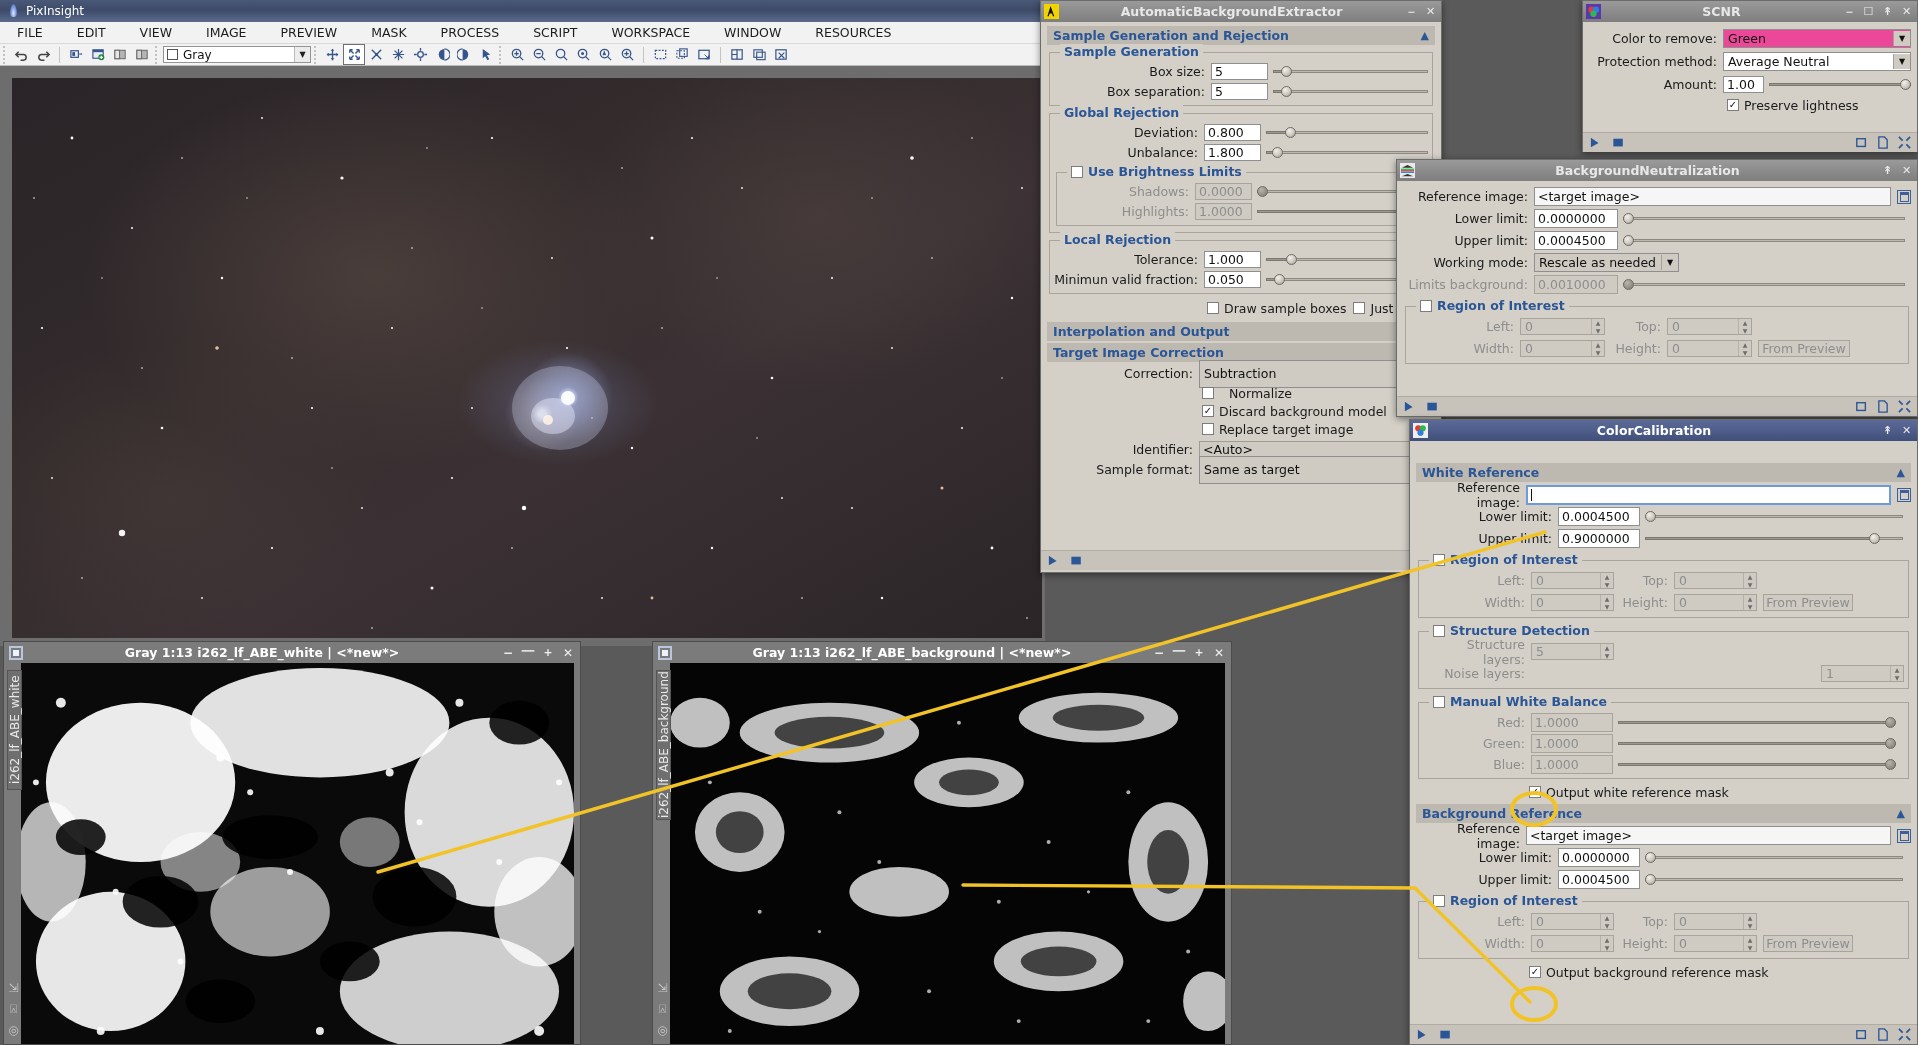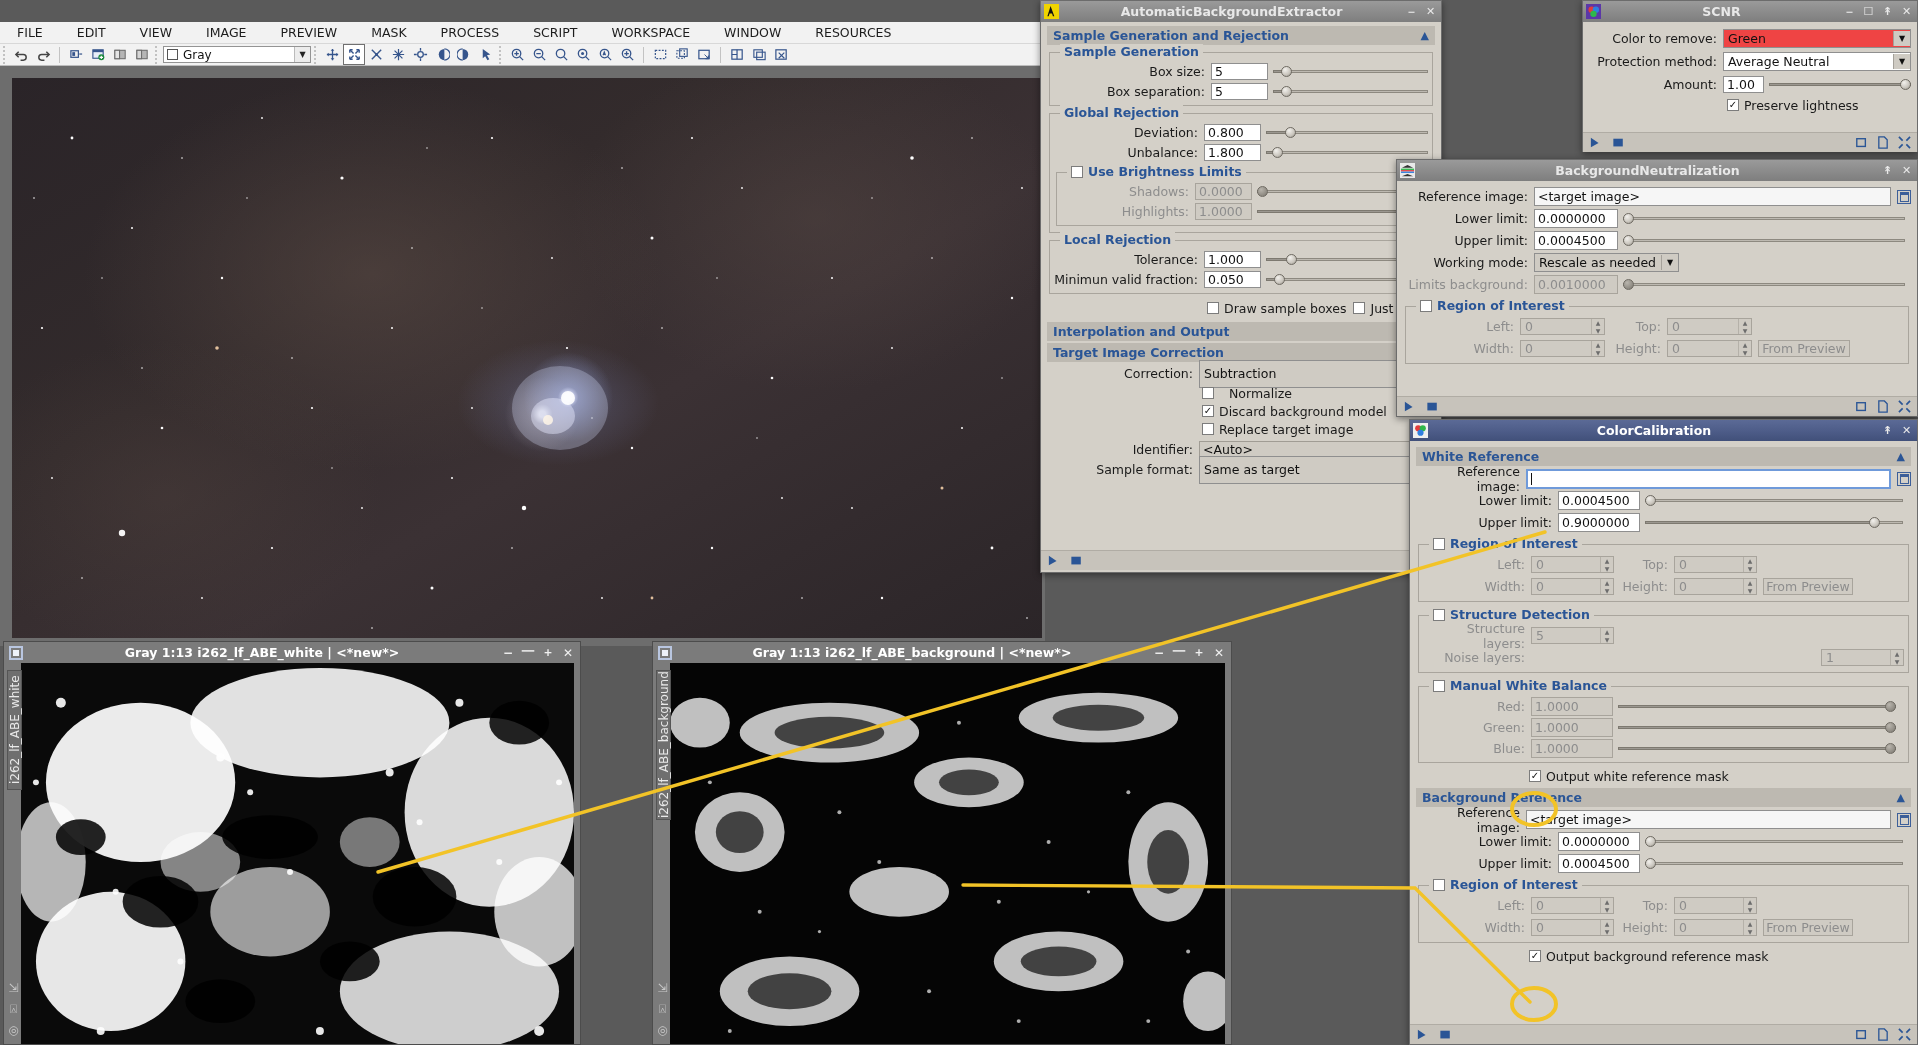--- a/index.html
+++ b/index.html
@@ -171,20 +171,24 @@
                    flex-direction:column; align-items:center; gap:7px; }
 
   
   #annot { position:absolute; inset:0; pointer-events:none; }
 </style>
 </head>
 <body>
 
 <div id="root">
 
+  <div id="app-titlebar">
+    <span class="logo"></span>
+    <span>PixInsight</span>
+  </div>
 
   <div id="menubar">
     <div class="mi">FILE</div>
     <div class="mi">EDIT</div>
     <div class="mi">VIEW</div>
     <div class="mi">IMAGE</div>
     <div class="mi">PREVIEW</div>
     <div class="mi">MASK</div>
     <div class="mi">PROCESS</div>
     <div class="mi">SCRIPT</div>
@@ -760,21 +764,21 @@
       </span>
       <span class="ttl">SCNR</span>
       <span class="tb">⎯</span>
       <span class="tb">☐</span>
       <span class="tb">↟</span>
       <span class="tb">✕</span>
     </div>
     <div class="dlg-body" style="height:110px;">
       <div class="row" style="height:22px;">
         <span class="lbl" style="width:134px">Color to remove:</span>
-        <span class="combo" style="flex:1; height:19px; background:#ef4444;">
+        <span class="combo" style="flex:1; height:19px; background:#ec4899;">
           <span>Green</span>
           <span class="arrow">▼</span>
         </span>
       </div>
       <div class="row" style="height:22px;">
         <span class="lbl" style="width:134px">Protection method:</span>
         <span class="combo" style="flex:1; height:19px; background:#fff;">
           <span>Average Neutral</span>
           <span class="arrow">▼</span>
         </span>
@@ -958,21 +962,21 @@
             <rect width="16" height="16" fill="#efefef"></rect>
             <circle cx="5.6" cy="5.6" r="3.3" fill="#e23b3b"></circle>
             <circle cx="10.4" cy="5.6" r="3.3" fill="#2fb84a"></circle>
             <circle cx="8" cy="10.4" r="3.3" fill="#2f7fe0"></circle>
           </svg>
       </span>
       <span class="ttl">ColorCalibration</span>
       <span class="tb">↟</span>
       <span class="tb">✕</span>
     </div>
-    <div class="dlg-body cc" style="height:583px; padding-top:4px;">
+    <div class="dlg-body cc" style="height:583px; padding-top:20px;">
 
       <div class="sect">
         <span>White Reference</span>
         <span class="arr">▲</span>
       </div>
 
       <div class="row" style="height:21px; margin-top:2px;">
         <span class="lbl" style="width:110px">Reference image:</span>
         <span class="fld focus" style="flex:1; height:20px;">
           <span class="caret"></span>

